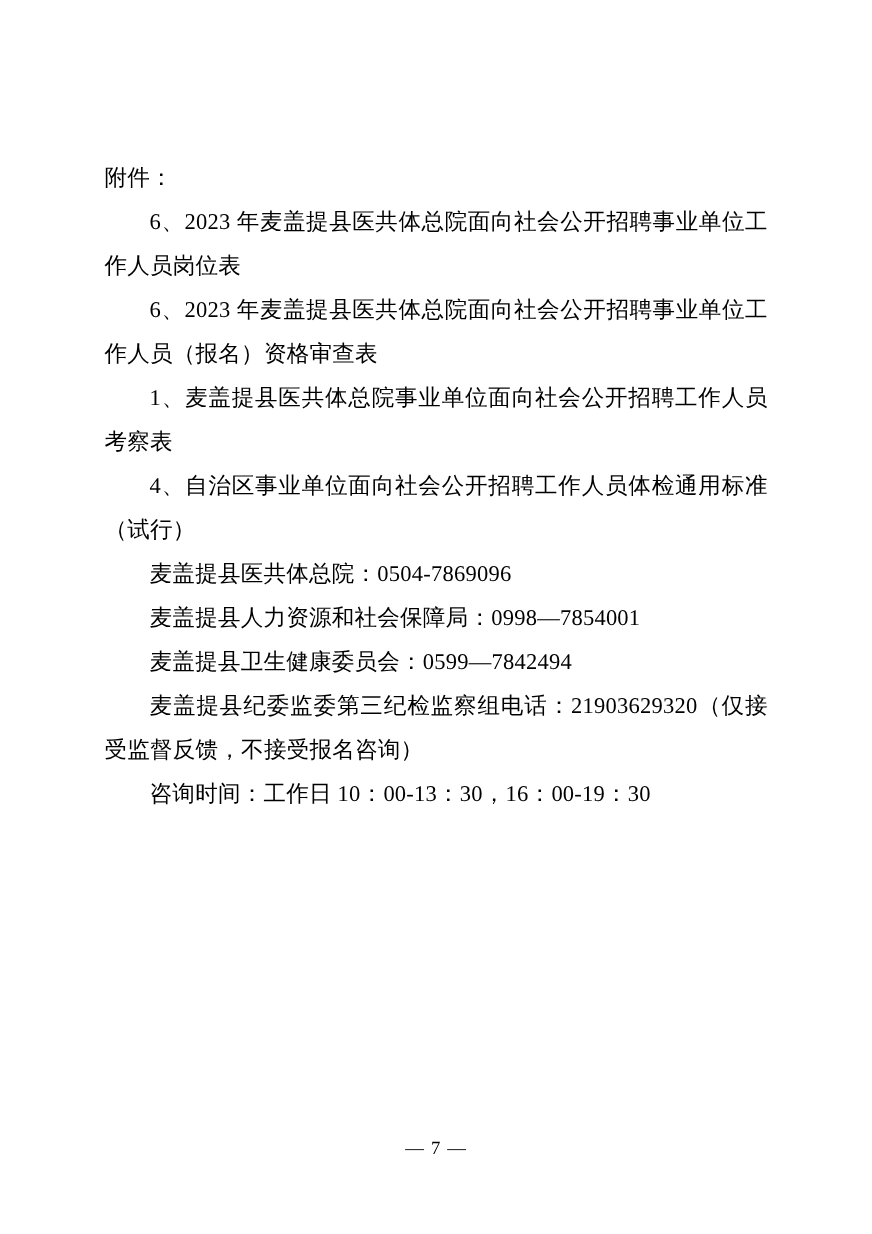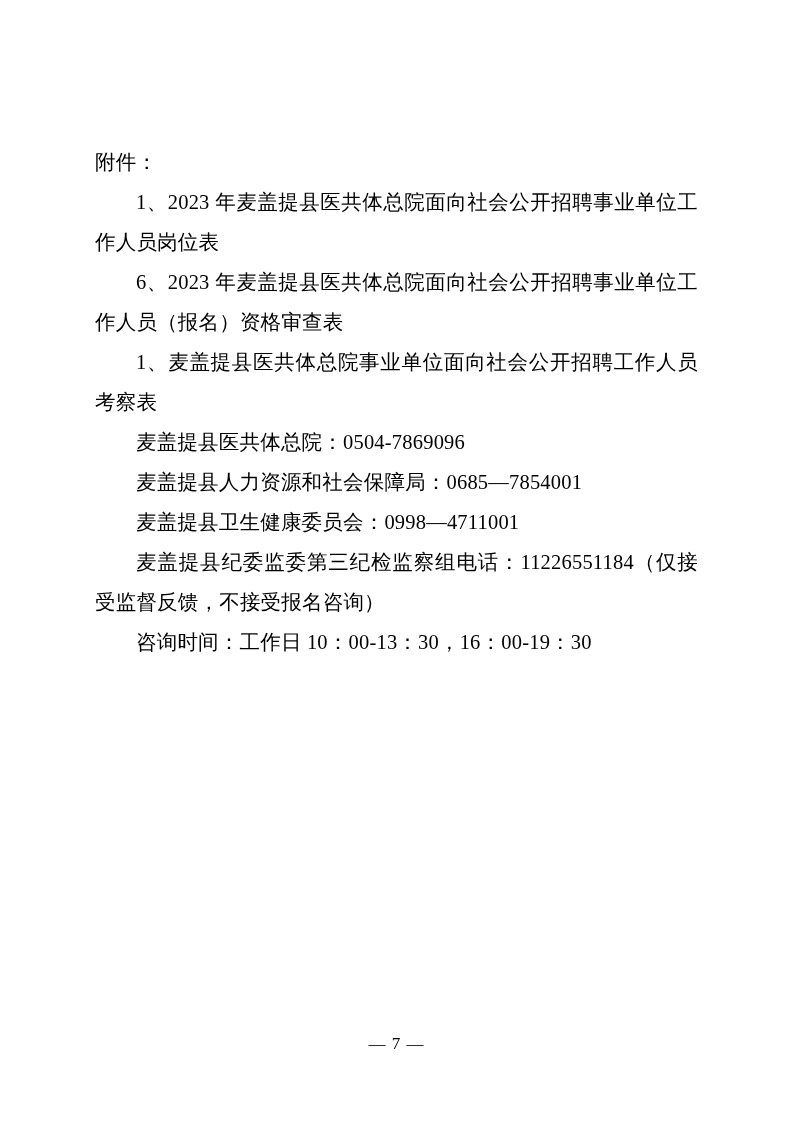--- a/index.html
+++ b/index.html
@@ -50,24 +50,25 @@
     font-family: "Liberation Serif", "DejaVu Serif", serif;
     letter-spacing: 1px;
   }
 </style>
 </head>
 <body>
 
 <div class="page">
   <div class="doc-body">
     <p class="para">附件：</p>
-    <p class="para-indent">1、2023 年麦盖提县医共体总院面向社会公开招聘事业单位工作人员岗位表</p>
+    <p class="para-indent">6、2023 年麦盖提县医共体总院面向社会公开招聘事业单位工作人员岗位表</p>
     <p class="para-indent">6、2023 年麦盖提县医共体总院面向社会公开招聘事业单位工作人员（报名）资格审查表</p>
     <p class="para-indent">1、麦盖提县医共体总院事业单位面向社会公开招聘工作人员考察表</p>
+    <p class="para-indent">4、自治区事业单位面向社会公开招聘工作人员体检通用标准（试行）</p>
     <p class="para-indent">麦盖提县医共体总院：0504-7869096</p>
-    <p class="para-indent">麦盖提县人力资源和社会保障局：0685—7854001</p>
-    <p class="para-indent">麦盖提县卫生健康委员会：0998—4711001</p>
-    <p class="para-indent">麦盖提县纪委监委第三纪检监察组电话：11226551184（仅接受监督反馈，不接受报名咨询）</p>
+    <p class="para-indent">麦盖提县人力资源和社会保障局：0998—7854001</p>
+    <p class="para-indent">麦盖提县卫生健康委员会：0599—7842494</p>
+    <p class="para-indent">麦盖提县纪委监委第三纪检监察组电话：21903629320（仅接受监督反馈，不接受报名咨询）</p>
     <p class="para-indent">咨询时间：工作日 10：00-13：30，16：00-19：30</p>
   </div>
 </div>
 
 <div class="footer">— 7 —</div>
 
 </body></html>

